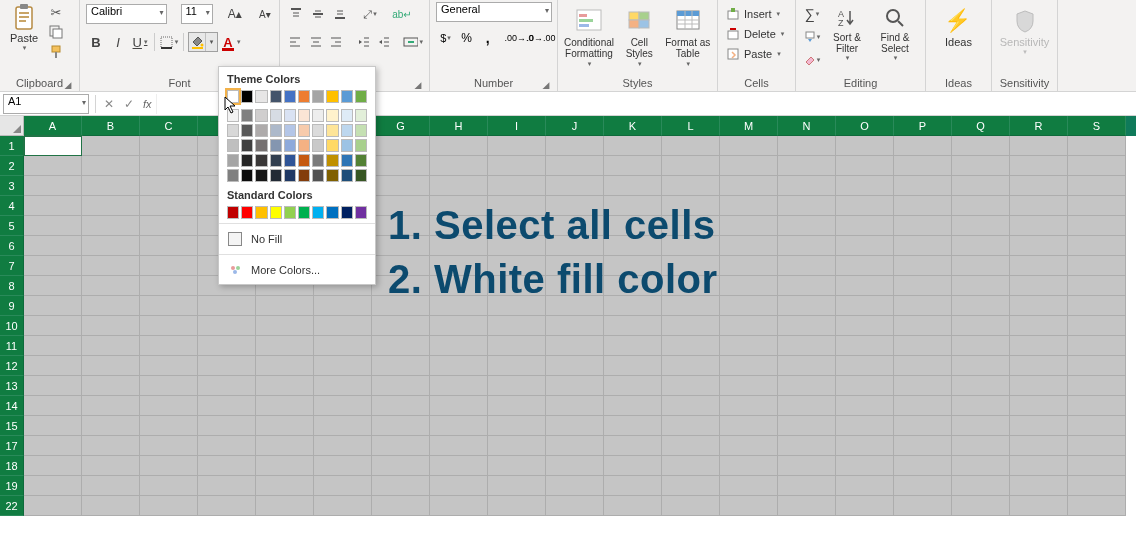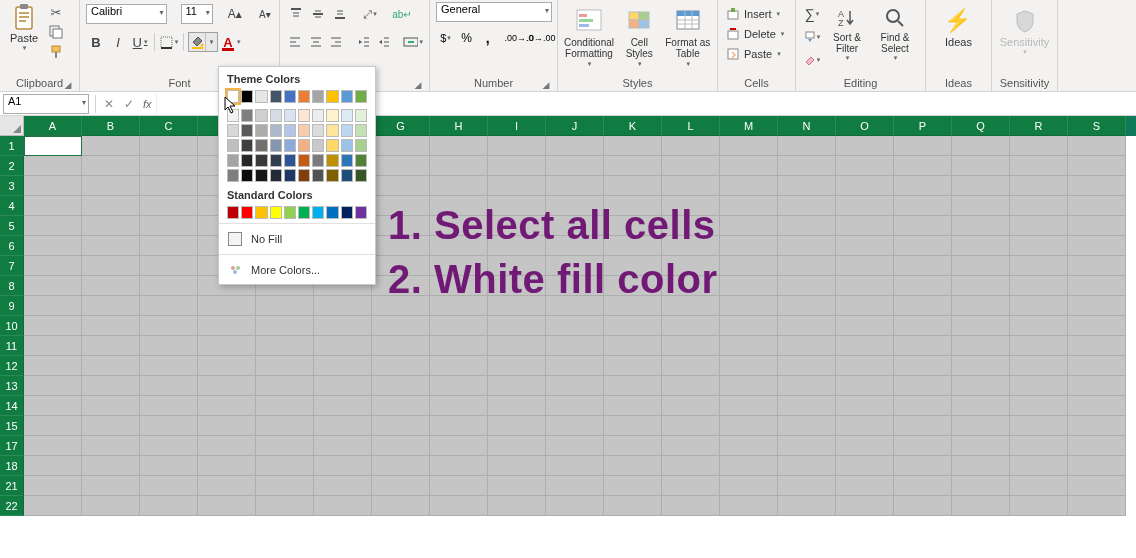--- a/index.html
+++ b/index.html
@@ -86,21 +86,21 @@
 .dd-hdr{padding:6px 8px 4px;font-weight:600;color:#333;font-size:11px;}
 .sw-row{display:flex;gap:2px;padding:1px 8px;}
 .sw{width:13px;height:13px;border:1px solid #bbb;}
 .sw.sel{outline:2px solid #f3b24a;outline-offset:0;}
 .dd-item{display:flex;align-items:center;gap:8px;padding:5px 8px;color:#333;}
 .dd-item .ib{width:16px;height:14px;display:flex;align-items:center;justify-content:center;}
 .dd-sep{height:1px;background:#e0e0e0;margin:3px 0;}
 .nofill-sw{width:14px;height:14px;border:1px solid #888;background:#f4f4f4;}
 
 
-.annot{position:absolute;left:388px;top:198px;font-size:40px;font-weight:600;color:#701a75;line-height:1.35;letter-spacing:0.5px;z-index:40;font-family:"Segoe UI",Arial,sans-serif;}
+.annot{position:absolute;left:388px;top:198px;font-size:40px;font-weight:600;color:#0c4a6e;line-height:1.35;letter-spacing:0.5px;z-index:40;font-family:"Segoe UI",Arial,sans-serif;}
 
 
 .cursor{position:absolute;left:224px;top:96px;z-index:60;font-size:14px;color:#000;pointer-events:none;}
 
 svg { display:block; }
 .caret7{font-size:7px;color:#666;margin-left:1px;}
 </style>
 </head>
 <body>
 
@@ -846,21 +846,21 @@
         <div class="cell"></div>
         <div class="cell"></div>
         <div class="cell"></div>
         <div class="cell"></div>
         <div class="cell"></div>
         <div class="cell"></div>
         <div class="cell"></div>
         <div class="cell"></div>
       </div>
       <div class="row-g">
-        <div class="rowh">21</div>
+        <div class="rowh">19</div>
         <div class="cell"></div>
         <div class="cell"></div>
         <div class="cell"></div>
         <div class="cell"></div>
         <div class="cell"></div>
         <div class="cell"></div>
         <div class="cell"></div>
         <div class="cell"></div>
         <div class="cell"></div>
         <div class="cell"></div>

